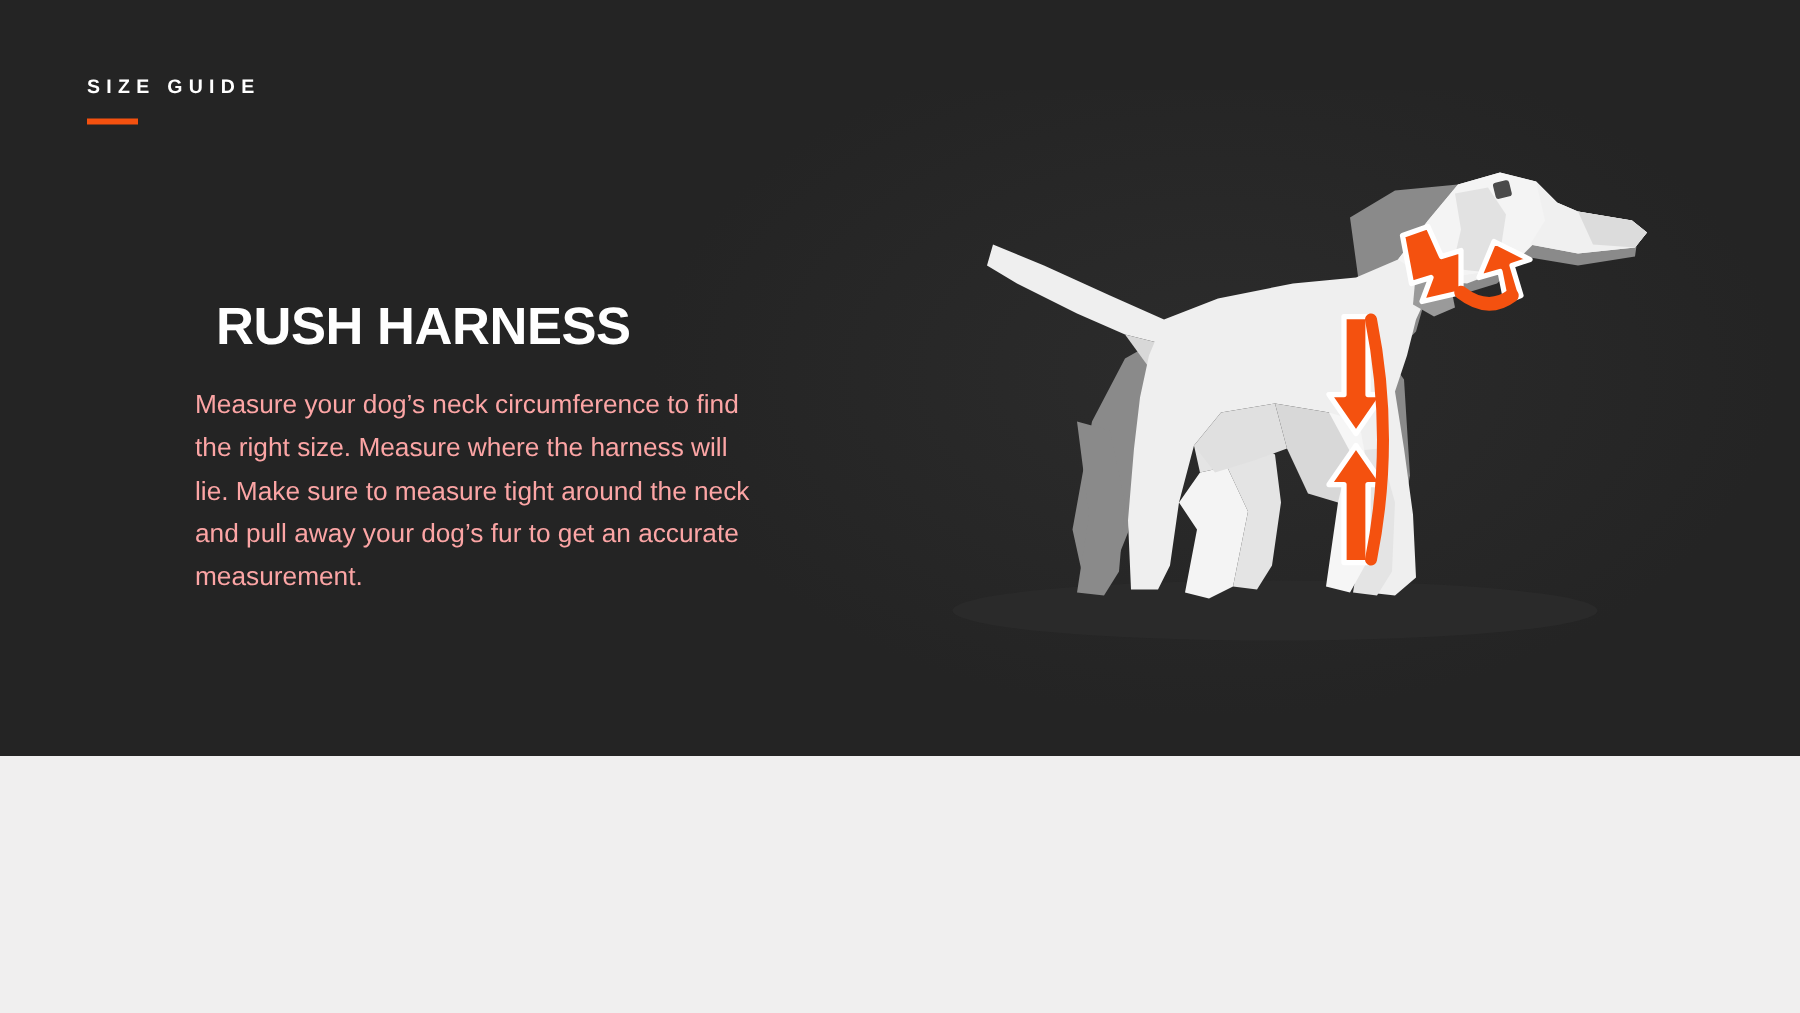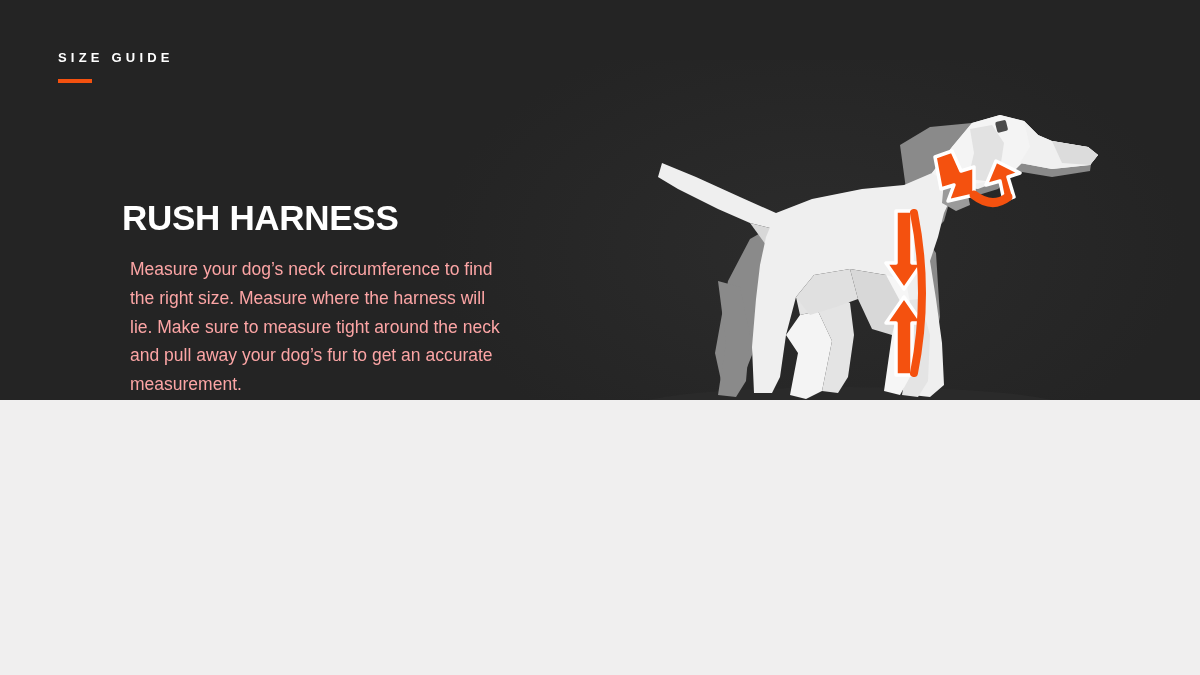--- a/index.html
+++ b/index.html
@@ -6,41 +6,41 @@
   html,body { width:1200px; height:675px; }
   body {
     font-family:"Liberation Sans", sans-serif;
     background:#f0efef;
     overflow:hidden;
     position:relative;
   }
 
   
   #hero {
-    position:absolute; left:0; top:0; width:1200px; height:400px;
+    position:absolute; left:0; top:0; width:1200px; height:504px;
     background:#242424; overflow:hidden;
   }
   #hero-glow{
     position:absolute; left:430px; top:60px; width:760px; height:420px;
     background:radial-gradient(ellipse at 50% 45%, #2c2c2c 0%, #242424 70%);
     pointer-events:none;
   }
 
   
   #eyebrow-wrap{ position:absolute; left:58px; top:50px; }
   #eyebrow{
     font-size:13px; font-weight:bold; letter-spacing:4.2px; color:#ffffff;
   }
   #eyebrow-rule{
     margin-top:14px; width:34px; height:4px; background:#f4510f;
   }
 
   
   #headline{
-    position:absolute; left:122px; top:198px;
+    position:absolute; left:144px; top:198px;
     font-size:35px; font-weight:bold; letter-spacing:-0.3px; color:#ffffff;
   }
   #body-copy{
     position:absolute; left:130px; top:255px; width:382px;
     font-size:17.5px; line-height:28.8px; color:#fca5a5; font-weight:400;
   }
 
   
   #dog-illustration{ position:absolute; left:600px; top:85px; }
 

